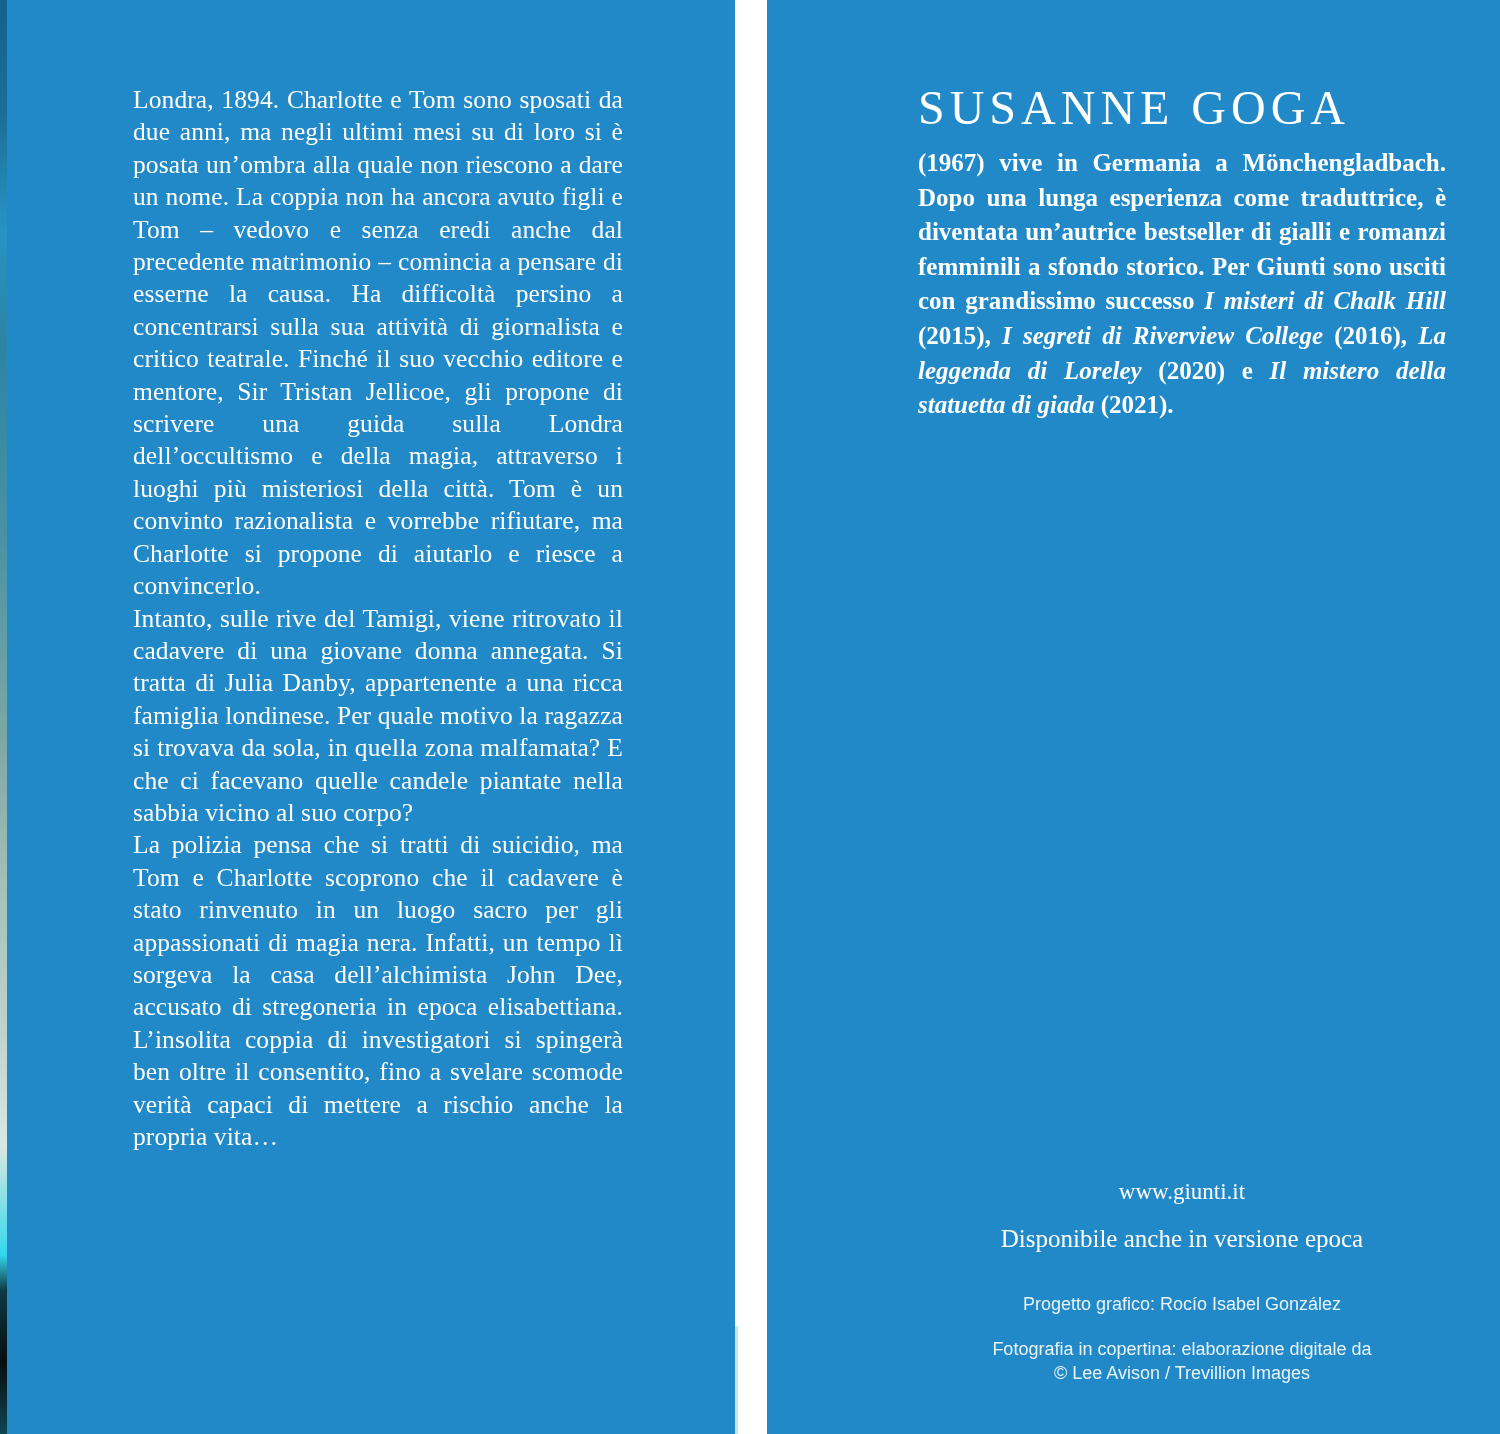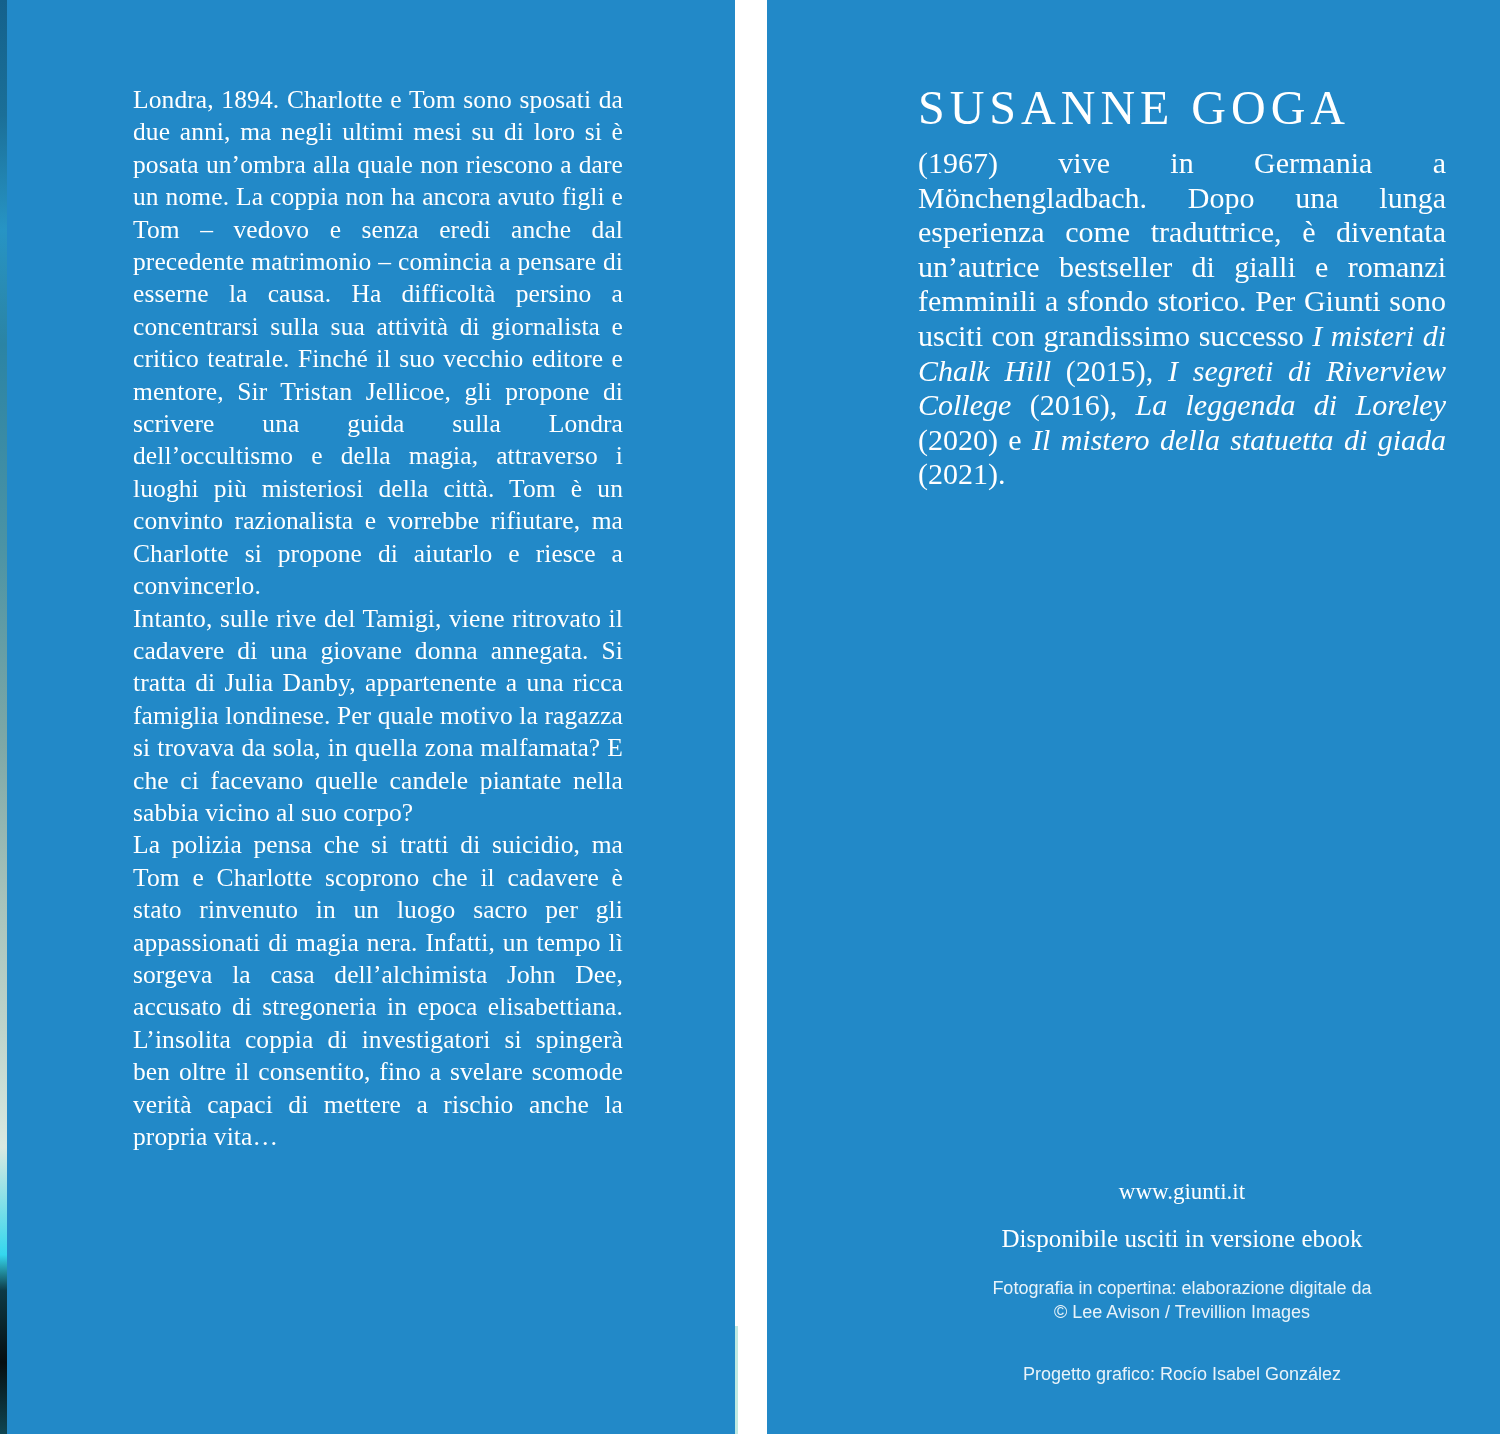--- a/index.html
+++ b/index.html
@@ -98,23 +98,24 @@
   .author-name {
     margin: 0 0 11px 0;
     font-size: 48px;
     line-height: 55px;
     font-weight: normal;
     letter-spacing: 5px;
     white-space: nowrap;
   }
   .bio {
     margin: 0;
-    font-size: 30px;
+    font-size: 25px;
     line-height: 34.6px;
     text-align: justify;
+    font-weight: bold;
   }
   .bio .italic {
     font-style: italic;
   }
   .flap-footer {
     position: absolute;
     left: 151px;
     right: 142px;
     top: 1178px;
     text-align: center;
@@ -159,21 +160,21 @@
   <div class="fold-gap">
     <div class="gap-fold-highlight"></div>
   </div>
 
   <section class="panel panel-right">
     <h1 class="author-name">SUSANNE GOGA</h1>
     <p class="bio"><span>(1967) vive in Germania a Mönchengladbach. Dopo una lunga esperienza come traduttrice, è diventata un’autrice bestseller di gialli e romanzi femminili a sfondo storico. Per Giunti sono usciti con grandissimo successo </span><span class="italic">I misteri di Chalk Hill</span><span> (2015), </span><span class="italic">I segreti di Riverview College</span><span> (2016), </span><span class="italic">La leggenda di Loreley</span><span> (2020) e </span><span class="italic">Il mistero della statuetta di giada</span><span> (2021).</span></p>
 
     <div class="flap-footer">
       <p class="website">www.giunti.it</p>
-      <p class="ebook">Disponibile usciti in versione ebook</p>
+      <p class="ebook">Disponibile anche in versione epoca</p>
+      <p class="credit credit-design">Progetto grafico: Rocío Isabel González</p>
       <p class="credit credit-photo"><span>Fotografia in copertina: elaborazione digitale da</span><br><span>© Lee Avison / Trevillion Images</span></p>
-      <p class="credit credit-design">Progetto grafico: Rocío Isabel González</p>
     </div>
   </section>
 
   <div class="sliver sliver-right"></div>
 
 </div>
 
 </body></html>

